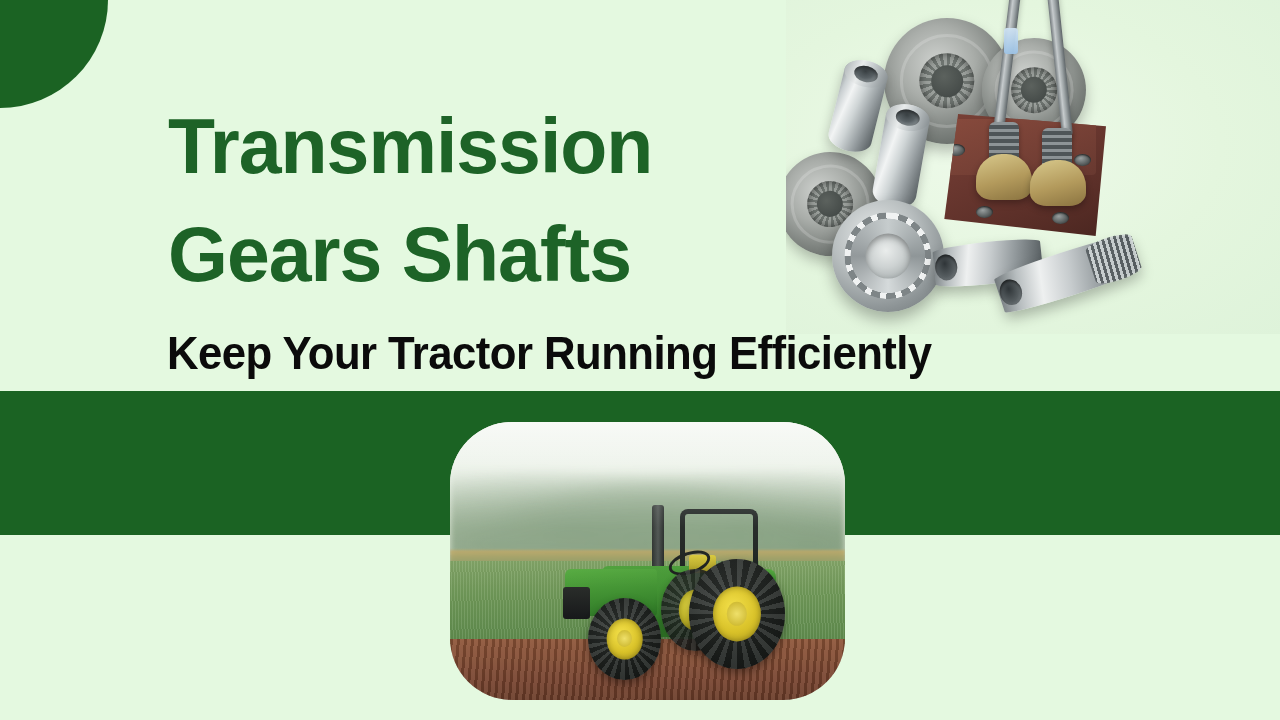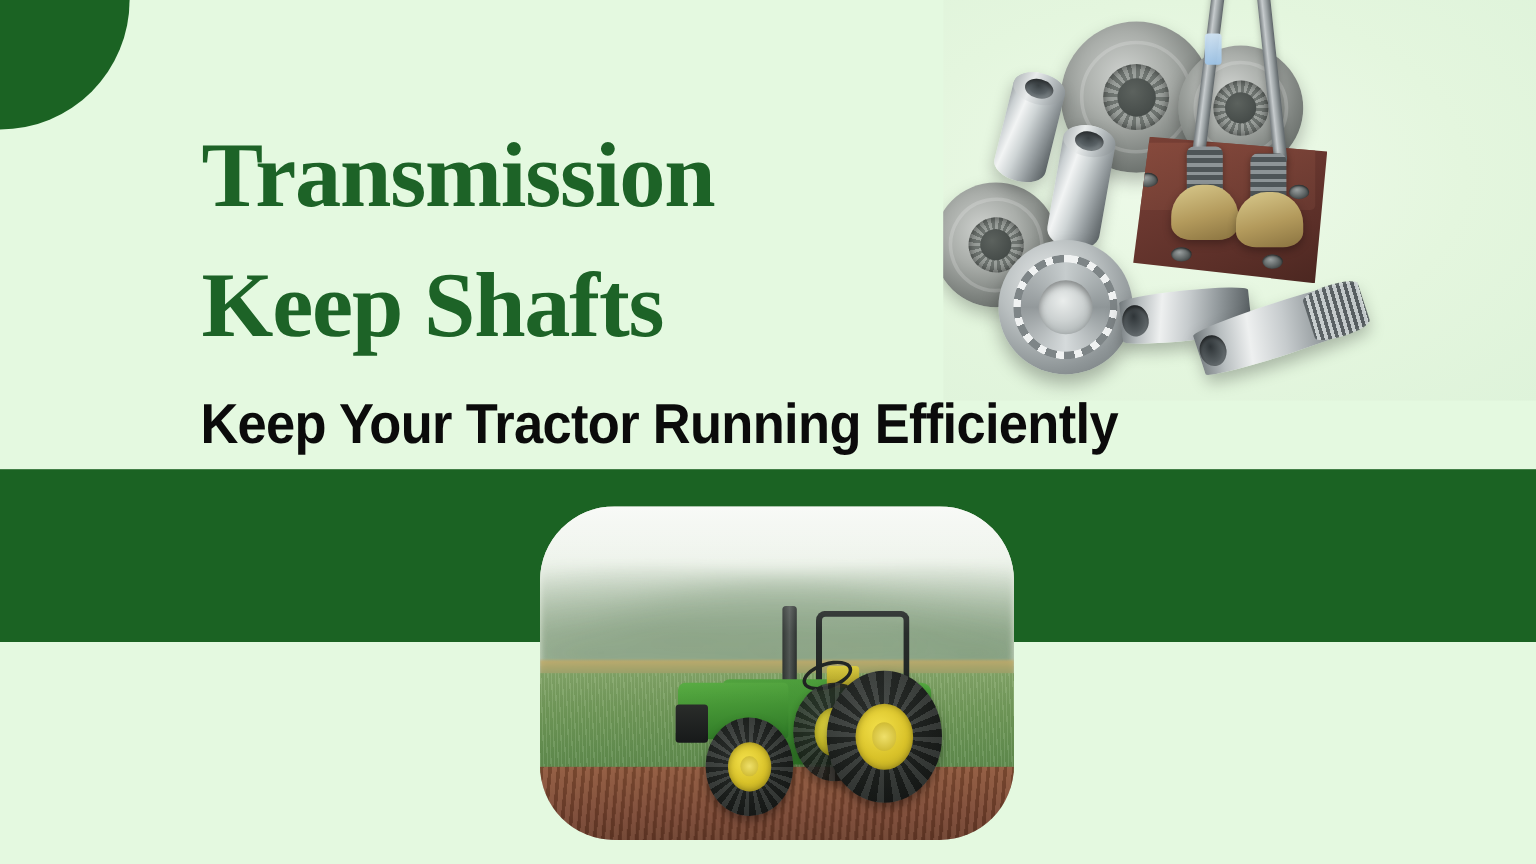--- a/index.html
+++ b/index.html
@@ -28,21 +28,21 @@
   .headline{
     position:absolute;left:168px;top:92px;width:640px;
   }
   .headline-line{
     color:#1d6327;
     font-weight:800;
     font-size:77px;
     line-height:108px;
     letter-spacing:-1px;
     white-space:nowrap;
-    font-family:Liberation Serif, serif;
+    font-family:Liberation Sans, sans-serif;
   }
   .subtitle{
     position:absolute;left:167px;top:325px;
     color:#0b0b0b;
     font-weight:800;
     font-size:47px;
     line-height:56px;
     letter-spacing:-0.6px;
     white-space:nowrap;
     transform:scaleX(0.93);
@@ -313,21 +313,21 @@
 </head>
 <body>
 
 <div class="stage">
 
   <div class="corner-blob"></div>
   <div class="green-band"></div>
 
   <div class="headline">
     <div class="headline-line">Transmission</div>
-    <div class="headline-line">Keep Shafts</div>
+    <div class="headline-line">Gears Shafts</div>
   </div>
   <div class="subtitle">Keep Your Tractor Running Efficiently</div>
 
   <div class="parts-photo">
     <div class="bg"></div>
 
     <div class="part gear" style="left:98px;top:24px;width:126px;height:126px;">
       <div class="teeth"></div>
       <div class="face-ring"></div>
       <div class="hub"></div>

